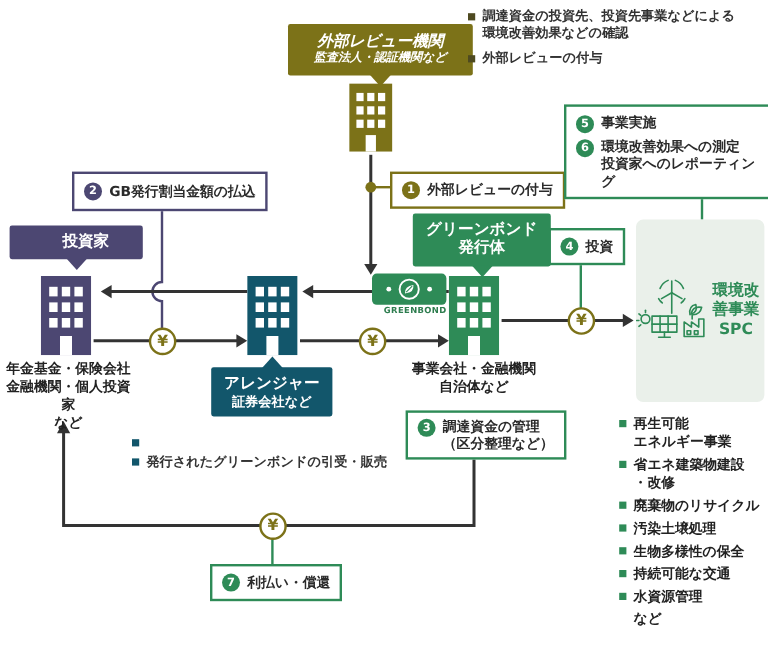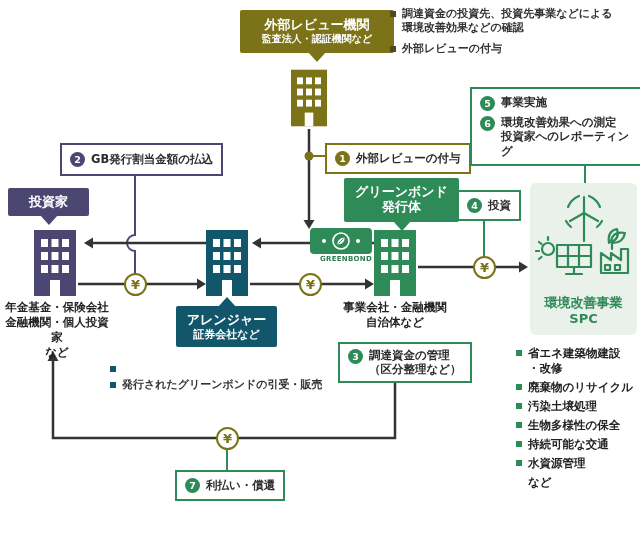--- a/index.html
+++ b/index.html
@@ -59,21 +59,21 @@
 
   
   .gb-badge{position:absolute;left:278px;top:228px;width:72px;text-align:center;z-index:3;padding-left:32px;}
   .gb-chip{width:62px;height:26px;background:#2e8b57;border-radius:4px;display:flex;
            align-items:center;justify-content:center;gap:5px;}
   .gb-dot{width:4px;height:4px;border-radius:50%;background:#fff;}
   .gb-text{font-size:7px;font-weight:bold;color:#2e7d4f;letter-spacing:0.3px;margin-top:1px;}
 
   
   .spc-panel{position:absolute;left:530px;top:183px;width:107px;height:152px;background:#eaf0ea;
-             border-radius:6px;z-index:2;display:flex;flex-direction:column;align-items:center;}
+             border-radius:6px;z-index:2;display:flex;align-items:center;}
   .spc-title{font-size:13px;font-weight:bold;color:#2e8b57;text-align:center;line-height:1.25;}
 
   svg.building{position:absolute;z-index:2;display:block;}
   .c-olive{color:#7c7218;} .c-purple{color:#4c4772;} .c-teal{color:#12566b;} .c-green{color:#2e8b57;}
 
   #wires{position:absolute;left:0;top:0;z-index:1;}
 </style>
 </head>
 <body>
 
@@ -106,21 +106,21 @@
 
     <line x1="418" y1="267" x2="520" y2="267" stroke="#333333" stroke-width="2.5"></line>
     <polygon points="528,267 519,261.5 519,272.5" fill="#333333"></polygon>
 
     <path d="M395,380 V438 H53 V360" fill="none" stroke="#333333" stroke-width="2.5"></path>
     <polygon points="53,351 47.5,361 58.5,361" fill="#333333"></polygon>
 
     <line x1="227" y1="440" x2="227" y2="470" stroke="#2e8b57" stroke-width="2"></line>
   </svg>
 
-  <div class="bubble olive" style="left:240px;top:10px;width:154px;height:43px;">
+  <div class="bubble olive" style="left:240px;top:20px;width:154px;height:43px;font-style:italic;">
     <span class="t1">外部レビュー機関</span>
     <span class="t2">監査法人・認証機関など</span>
   </div>
 
   <div class="blist" style="left:390px;top:7px;width:250px;">
     <div class="bitem">
       <span class="sq dkolive"></span>
       <span class="ml">調達資金の投資先、投資先事業などによる
 環境改善効果などの確認</span>
     </div>
@@ -177,21 +177,21 @@
     <span class="num green" style="margin-top:1px;">3</span>
     <span class="ml">調達資金の管理
 （区分整理など）</span>
   </div>
 
   <div class="stepbox b-green" style="left:175px;top:470px;height:23px;">
     <span class="num green">7</span>
     <span>利払い・償還</span>
   </div>
 
-  <div class="bubble purple" style="left:8px;top:188px;width:81px;height:28px;">
+  <div class="bubble purple" style="left:8px;top:188px;width:95px;height:28px;padding-left:16px;">
     <span class="t1">投資家</span>
   </div>
   <svg class="building c-purple" style="left:34px;top:230px;" width="42" height="66" viewBox="0 0 42 66">
     <rect width="42" height="66" fill="currentColor"></rect>
     <g fill="#fff">
       <rect x="7" y="9" width="7" height="8"></rect>
         <rect x="17.5" y="9" width="7" height="8"></rect>
         <rect x="28" y="9" width="7" height="8"></rect>
       <rect x="7" y="22" width="7" height="8"></rect>
         <rect x="17.5" y="22" width="7" height="8"></rect>
@@ -305,20 +305,25 @@
     </svg>
     <div class="spc-title">
       <div>環境改善事業</div>
       <div>SPC</div>
     </div>
   </div>
 
   <div class="blist spc" style="left:516px;top:346px;width:124px;">
     <div class="bitem">
       <span class="sq grn"></span>
+      <span class="ml">再生可能
+エネルギー事業</span>
+    </div>
+    <div class="bitem">
+      <span class="sq grn"></span>
       <span class="ml">省エネ建築物建設
 ・改修</span>
     </div>
     <div class="bitem">
       <span class="sq grn"></span>
       <span>廃棄物のリサイクル</span>
     </div>
     <div class="bitem">
       <span class="sq grn"></span>
       <span>汚染土壌処理</span>

